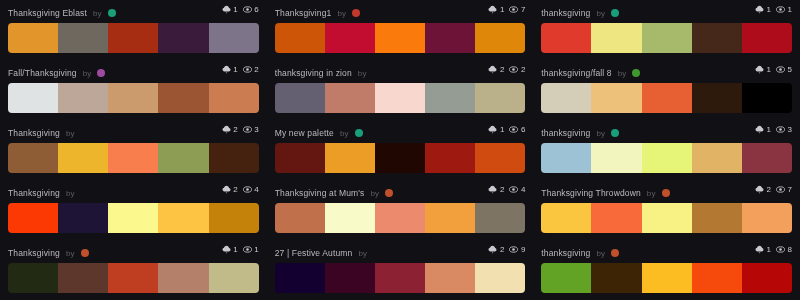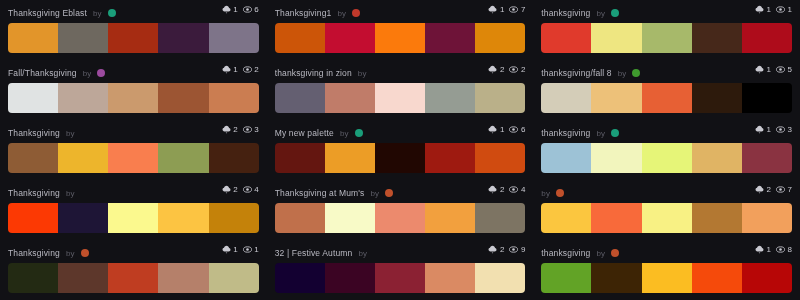--- a/index.html
+++ b/index.html
@@ -477,20 +477,21 @@
       <div class="swatches">
         <div class="swatch" style="background: rgb(192, 112, 75);"></div>
         <div class="swatch" style="background: rgb(248, 250, 199);"></div>
         <div class="swatch" style="background: rgb(236, 138, 109);"></div>
         <div class="swatch" style="background: rgb(242, 160, 62);"></div>
         <div class="swatch" style="background: rgb(125, 116, 99);"></div>
       </div>
     </div>
     <div class="card">
       <div class="card-header">
+        <span class="card-title">Thanksgiving Throwdown</span>
         <span class="by-label">by</span>
         <span class="avatar" style="background: rgb(192, 80, 43);"></span>
       </div>
       <div class="stats">
         <span class="stat">
           <span>
             <svg width="9" height="9" viewBox="0 0 16 16" fill="#c9c9d1">
               <path d="M8 1.2 C5.6 1.2 3.9 2.9 3.6 5 C2 5.3 0.9 6.6 0.9 8.2 C0.9 10 2.4 11.4 4.2 11.4 L12 11.4 C13.7 11.4 15.1 10.1 15.1 8.4 C15.1 6.9 14 5.6 12.6 5.3 C12.3 3 10.4 1.2 8 1.2 Z"></path>
               <path d="M6.6 13.2 L9.4 13.2 L8 15.2 Z"></path>
             </svg>
@@ -544,21 +545,21 @@
       <div class="swatches">
         <div class="swatch" style="background: rgb(35, 42, 19);"></div>
         <div class="swatch" style="background: rgb(93, 55, 43);"></div>
         <div class="swatch" style="background: rgb(191, 61, 33);"></div>
         <div class="swatch" style="background: rgb(181, 128, 106);"></div>
         <div class="swatch" style="background: rgb(192, 187, 136);"></div>
       </div>
     </div>
     <div class="card">
       <div class="card-header">
-        <span class="card-title">32 | Festive Autumn</span>
+        <span class="card-title">27 | Festive Autumn</span>
         <span class="by-label">by</span>
       </div>
       <div class="stats">
         <span class="stat">
           <span>
             <svg width="9" height="9" viewBox="0 0 16 16" fill="#c9c9d1">
               <path d="M8 1.2 C5.6 1.2 3.9 2.9 3.6 5 C2 5.3 0.9 6.6 0.9 8.2 C0.9 10 2.4 11.4 4.2 11.4 L12 11.4 C13.7 11.4 15.1 10.1 15.1 8.4 C15.1 6.9 14 5.6 12.6 5.3 C12.3 3 10.4 1.2 8 1.2 Z"></path>
               <path d="M6.6 13.2 L9.4 13.2 L8 15.2 Z"></path>
             </svg>
           </span>

